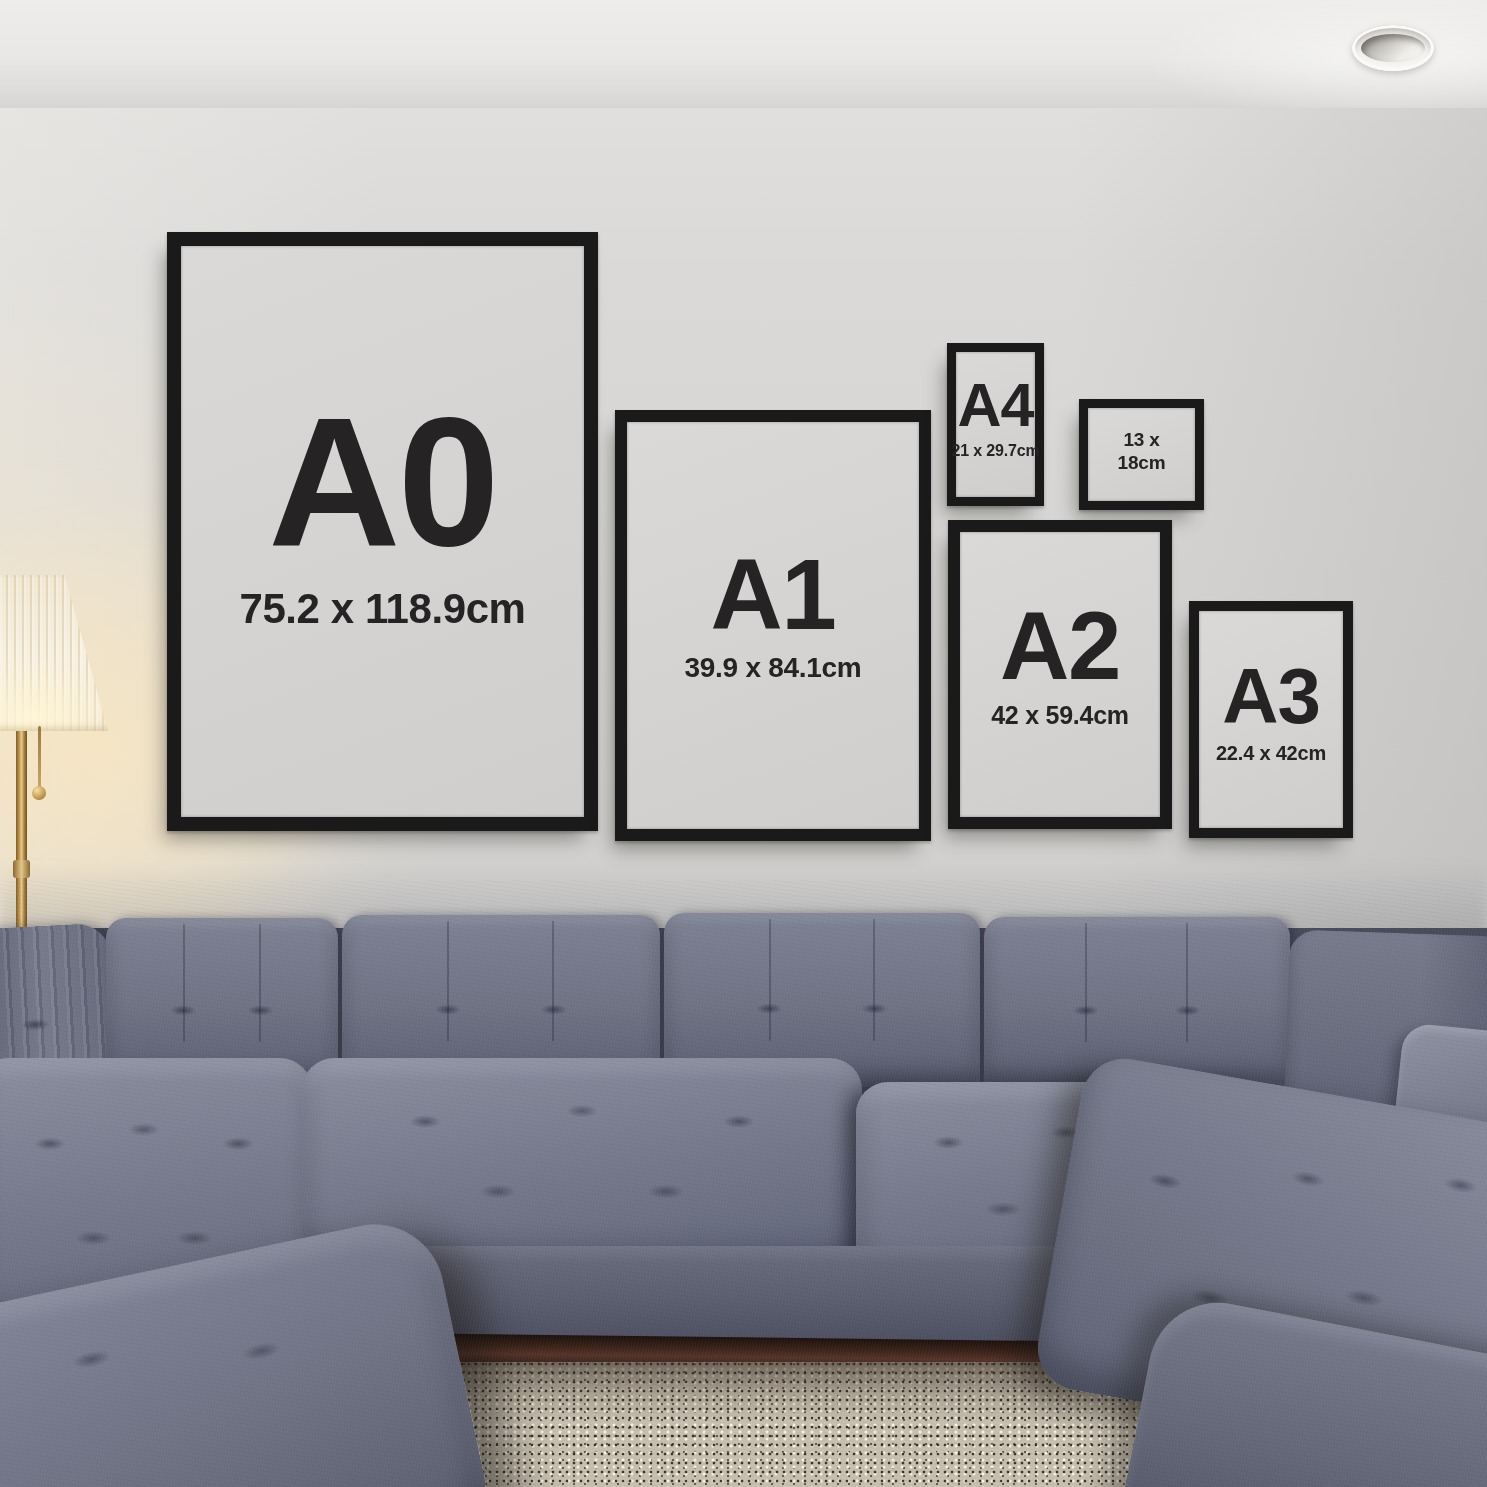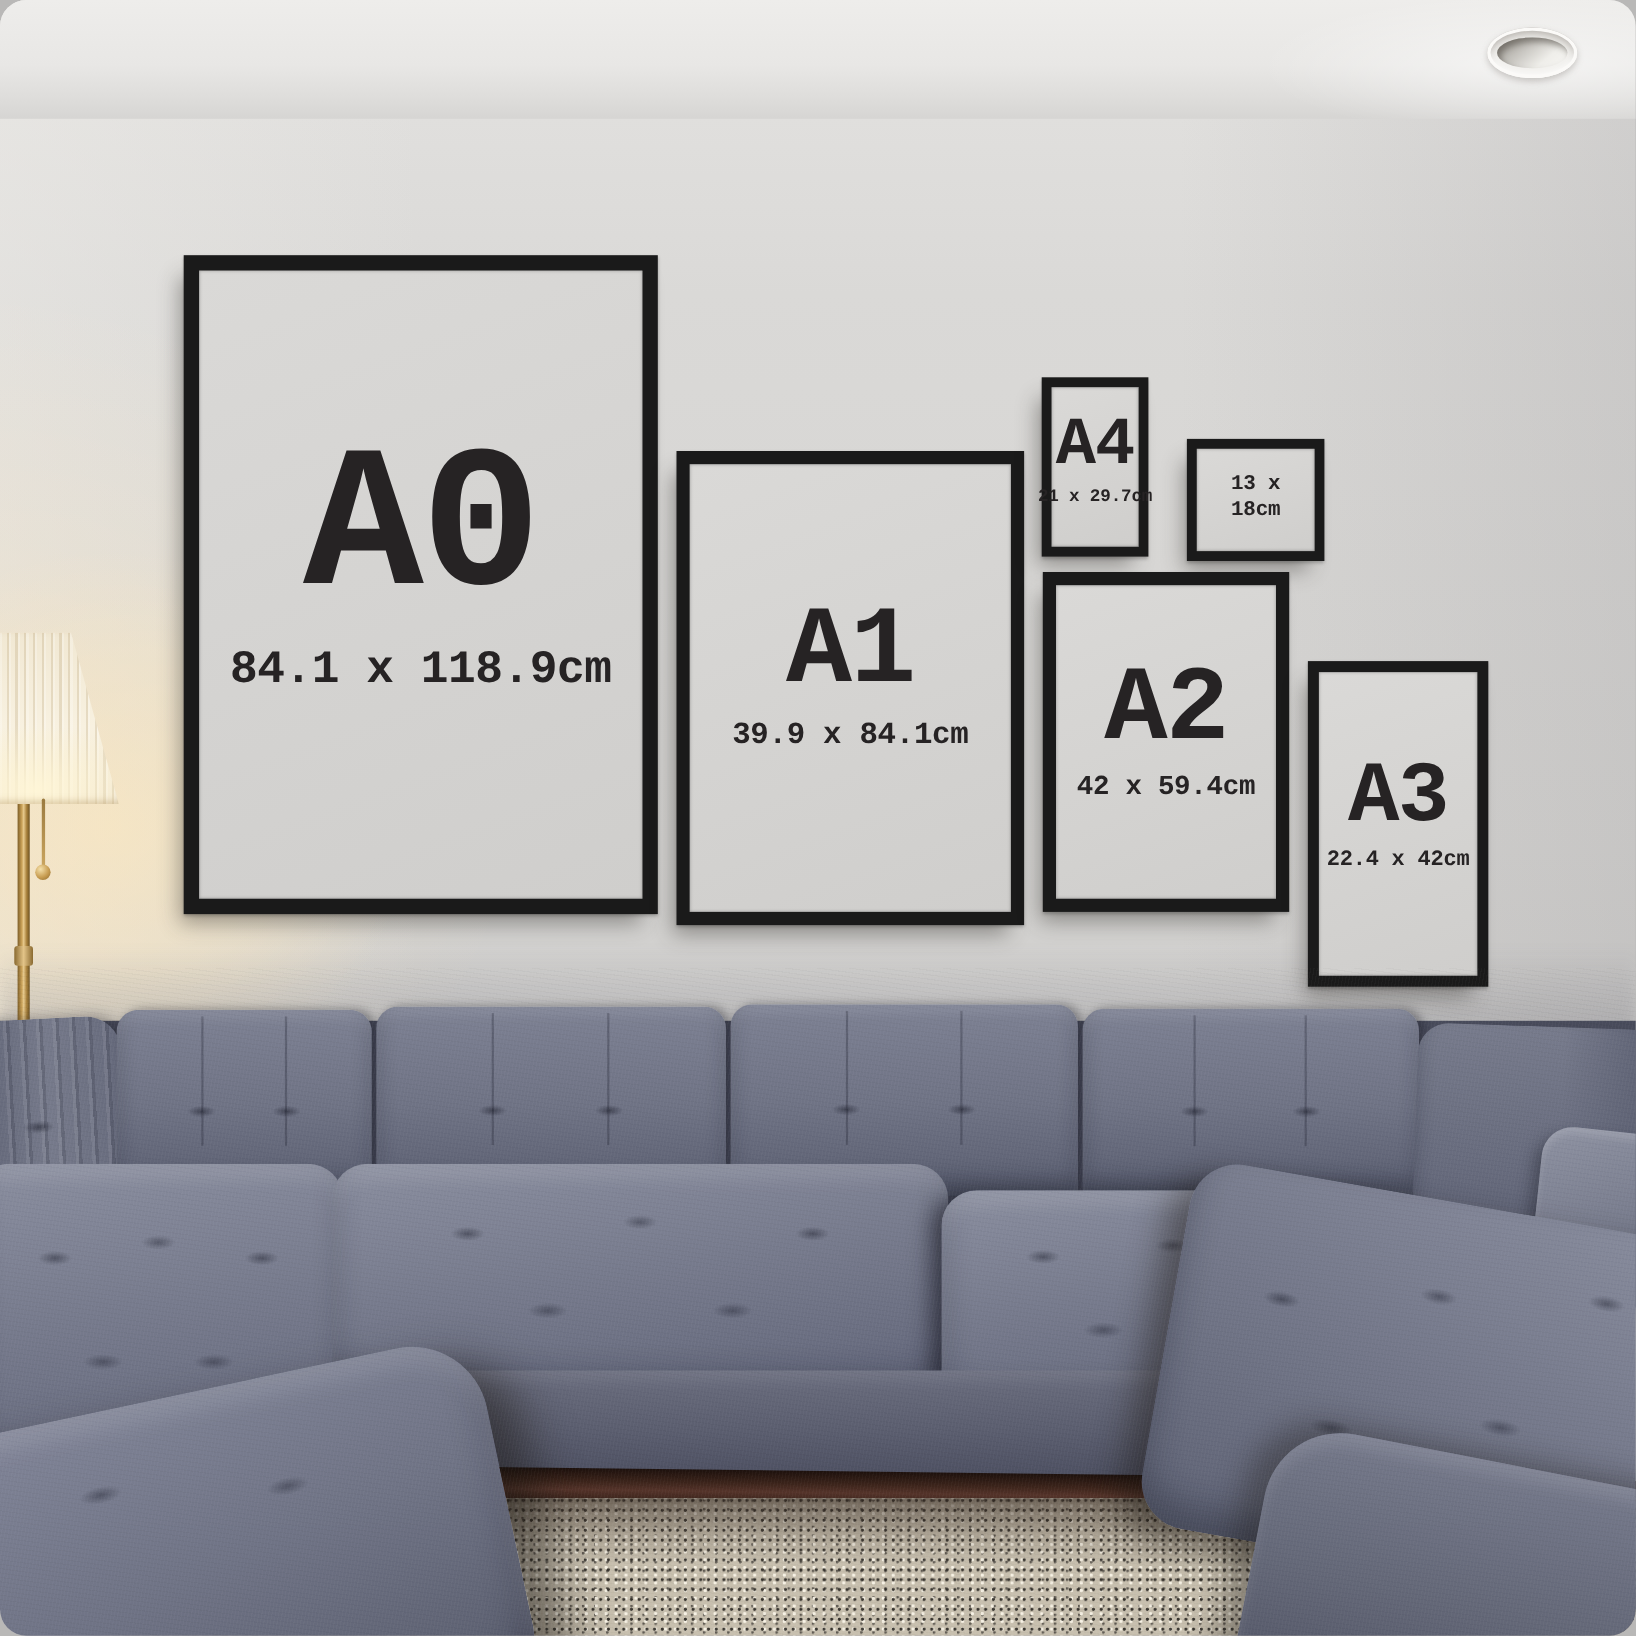--- a/index.html
+++ b/index.html
@@ -1,17 +1,17 @@
 <!DOCTYPE html>
 <html style="--frame-black: #1a1a1a; --poster-paper: #d4d3d1; --poster-text: #262324; --wall: #d5d4d2; --ceiling: #eeedeb; --sofa-fabric: #6e7284; --sofa-shadow: #505363; --rug: #c7bfae; --wood-base: #55342a; --lamp-shade: #f6eedd; --lamp-brass: #b9914e; --lamp-glow: #ffe7b9;"><head>
 <meta charset="utf-8">
 <style>
   html,body{margin:0;padding:0;background:#b9b8b7;}
   .scene{position:relative;width:1487px;height:1487px;overflow:hidden;
-         font-family:Liberation Mono, monospace;border-radius:24px;}
+         font-family:Liberation Sans, sans-serif;}
 
   
   .wall{position:absolute;inset:0;z-index:0;background:
     radial-gradient(900px 720px at -70px 700px, rgba(255,232,190,.42), rgba(255,232,190,0) 62%),
     linear-gradient(90deg, rgba(238,236,232,.45) 0%, rgba(238,236,232,0) 26%, rgba(170,168,168,0) 72%, rgba(150,148,150,.22) 100%),
     linear-gradient(180deg,#e4e3e1 0%,#dad9d7 18%,#d4d3d1 52%,#c8c7c6 84%,#bdbcbe 100%);}
   .ceiling{position:absolute;left:0;top:0;width:1487px;height:108px;z-index:1;background:
     radial-gradient(340px 90px at 1390px 60px, rgba(255,255,255,.55), rgba(255,255,255,0) 72%),
     linear-gradient(180deg,#eeedeb 0%,#e8e7e5 55%,#dedddb 82%,#d6d5d3 100%);}
   .ceiling-light{position:absolute;left:1352px;top:25px;width:82px;height:46px;border-radius:50%;
@@ -53,21 +53,21 @@
     display:flex;align-items:center;justify-content:center;text-align:center;}
   .poster-text{transform:translateY(-7%);color:var(--poster-text,#262324);}
   .size-label{font-size:var(--ls);font-weight:bold;line-height:.94;letter-spacing:-0.015em;}
   .size-dims{font-size:var(--ds);font-weight:bold;margin-top:.42em;letter-spacing:-0.01em;white-space:nowrap;}
   .size-dims-line{font-size:var(--ds);font-weight:bold;line-height:1.18;letter-spacing:-0.01em;}
   .f-a0{left:167px;top:232px;width:431px;height:599px;--bw:14px;--ls:183px;--ds:42px;}
   .f-a1{left:615px;top:398px;width:316px;height:431px;margin-top:12px;--bw:12px;--ls:100px;--ds:28px;}
   .f-a4{left:947px;top:343px;width:97px;height:163px;--bw:9px;--ls:61px;--ds:16px;}
   .f-1318{left:1079px;top:399px;width:80px;height:111px;padding-left:45px;--bw:9px;--ds:19px;}
   .f-a2{left:948px;top:520px;width:224px;height:309px;--bw:12px;--ls:96px;--ds:25px;}
-  .f-a3{left:1189px;top:601px;width:164px;height:296px;--bw:10px;--ls:78px;--ds:20px;}
+  .f-a3{left:1189px;top:601px;width:164px;height:237px;--bw:10px;--ls:78px;--ds:20px;}
 
   
   .couch{position:absolute;inset:0;z-index:8;}
   .couch > div{position:absolute;}
   .back-base{left:-30px;top:928px;width:1550px;height:260px;background:#484b5b;}
   .corner-left{left:-32px;top:926px;width:152px;height:410px;border-radius:30px 34px 10px 10px;
     transform:rotate(-3deg);
     background:
       radial-gradient(22px 9px at 48% 24%, rgba(18,20,32,.5), transparent 65%),
       radial-gradient(22px 9px at 42% 40%, rgba(18,20,32,.45), transparent 65%),
@@ -165,21 +165,21 @@
       <div class="ceiling-light-inner"></div>
     </div>
   </div>
   <div class="lamp-glow"></div>
   <div class="couch-wall-shadow"></div>
 
   <div class="frame f-a0">
     <div class="poster">
       <div class="poster-text">
         <div class="size-label">A0</div>
-        <div class="size-dims">84.1 x 118.9cm</div>
+        <div class="size-dims">75.2 x 118.9cm</div>
       </div>
     </div>
   </div>
 
   <div class="frame f-a1">
     <div class="poster">
       <div class="poster-text">
         <div class="size-label">A1</div>
         <div class="size-dims">39.9 x 84.1cm</div>
       </div>

